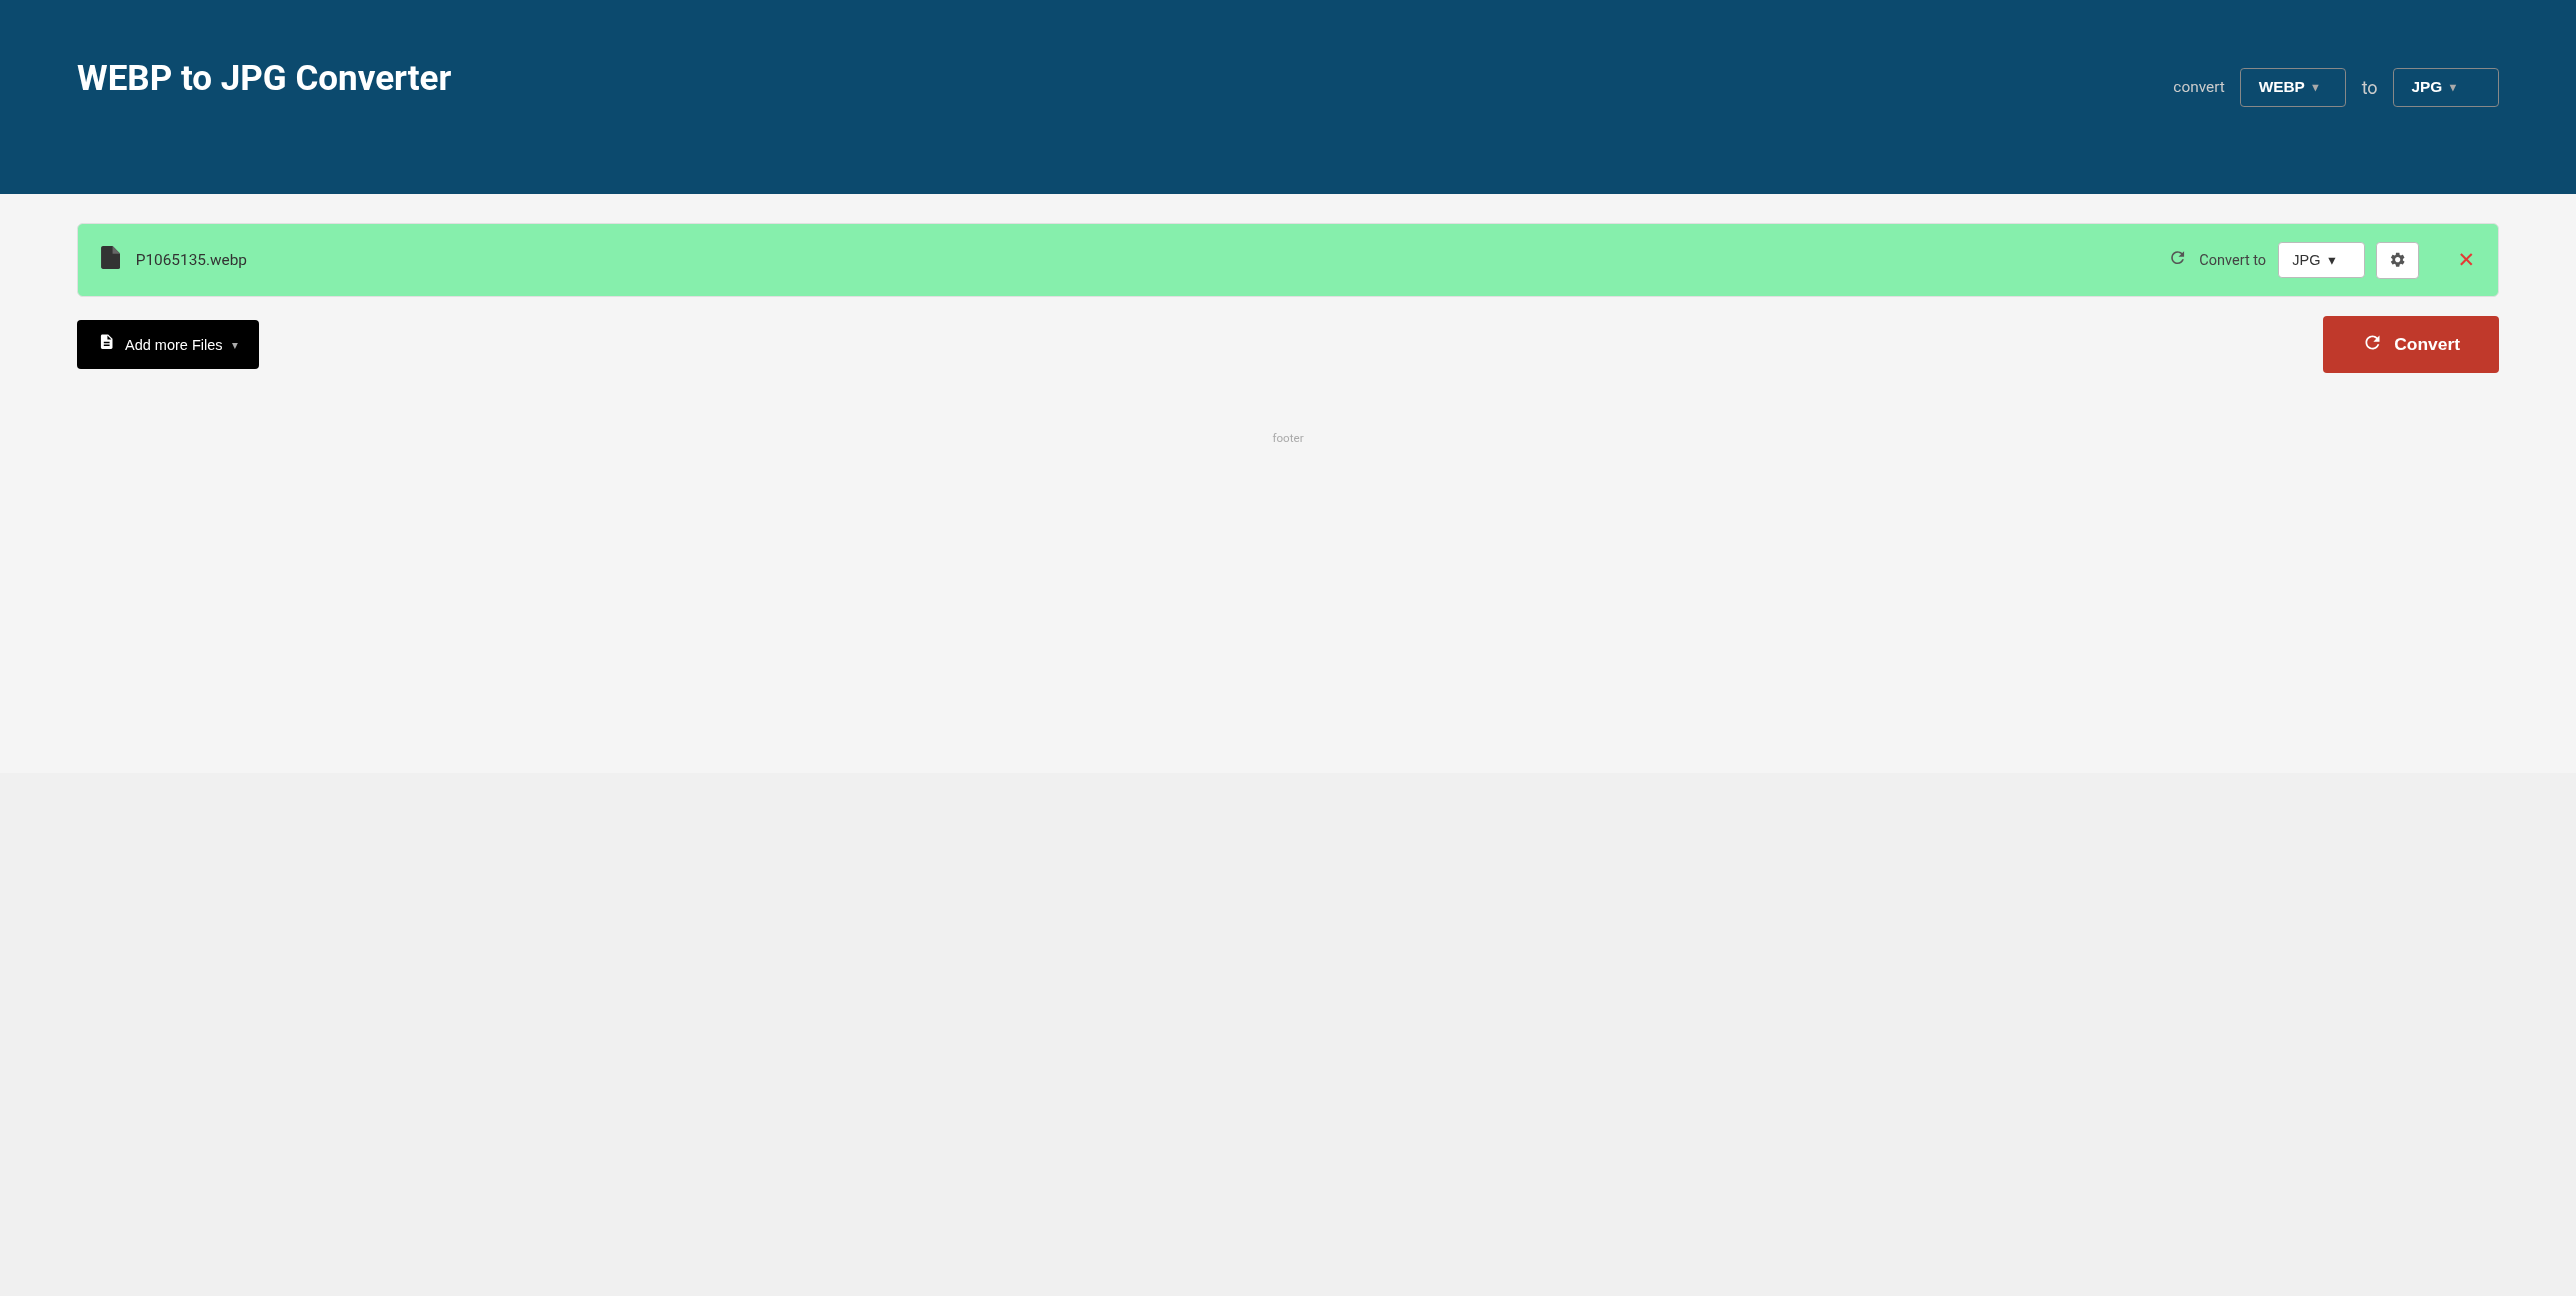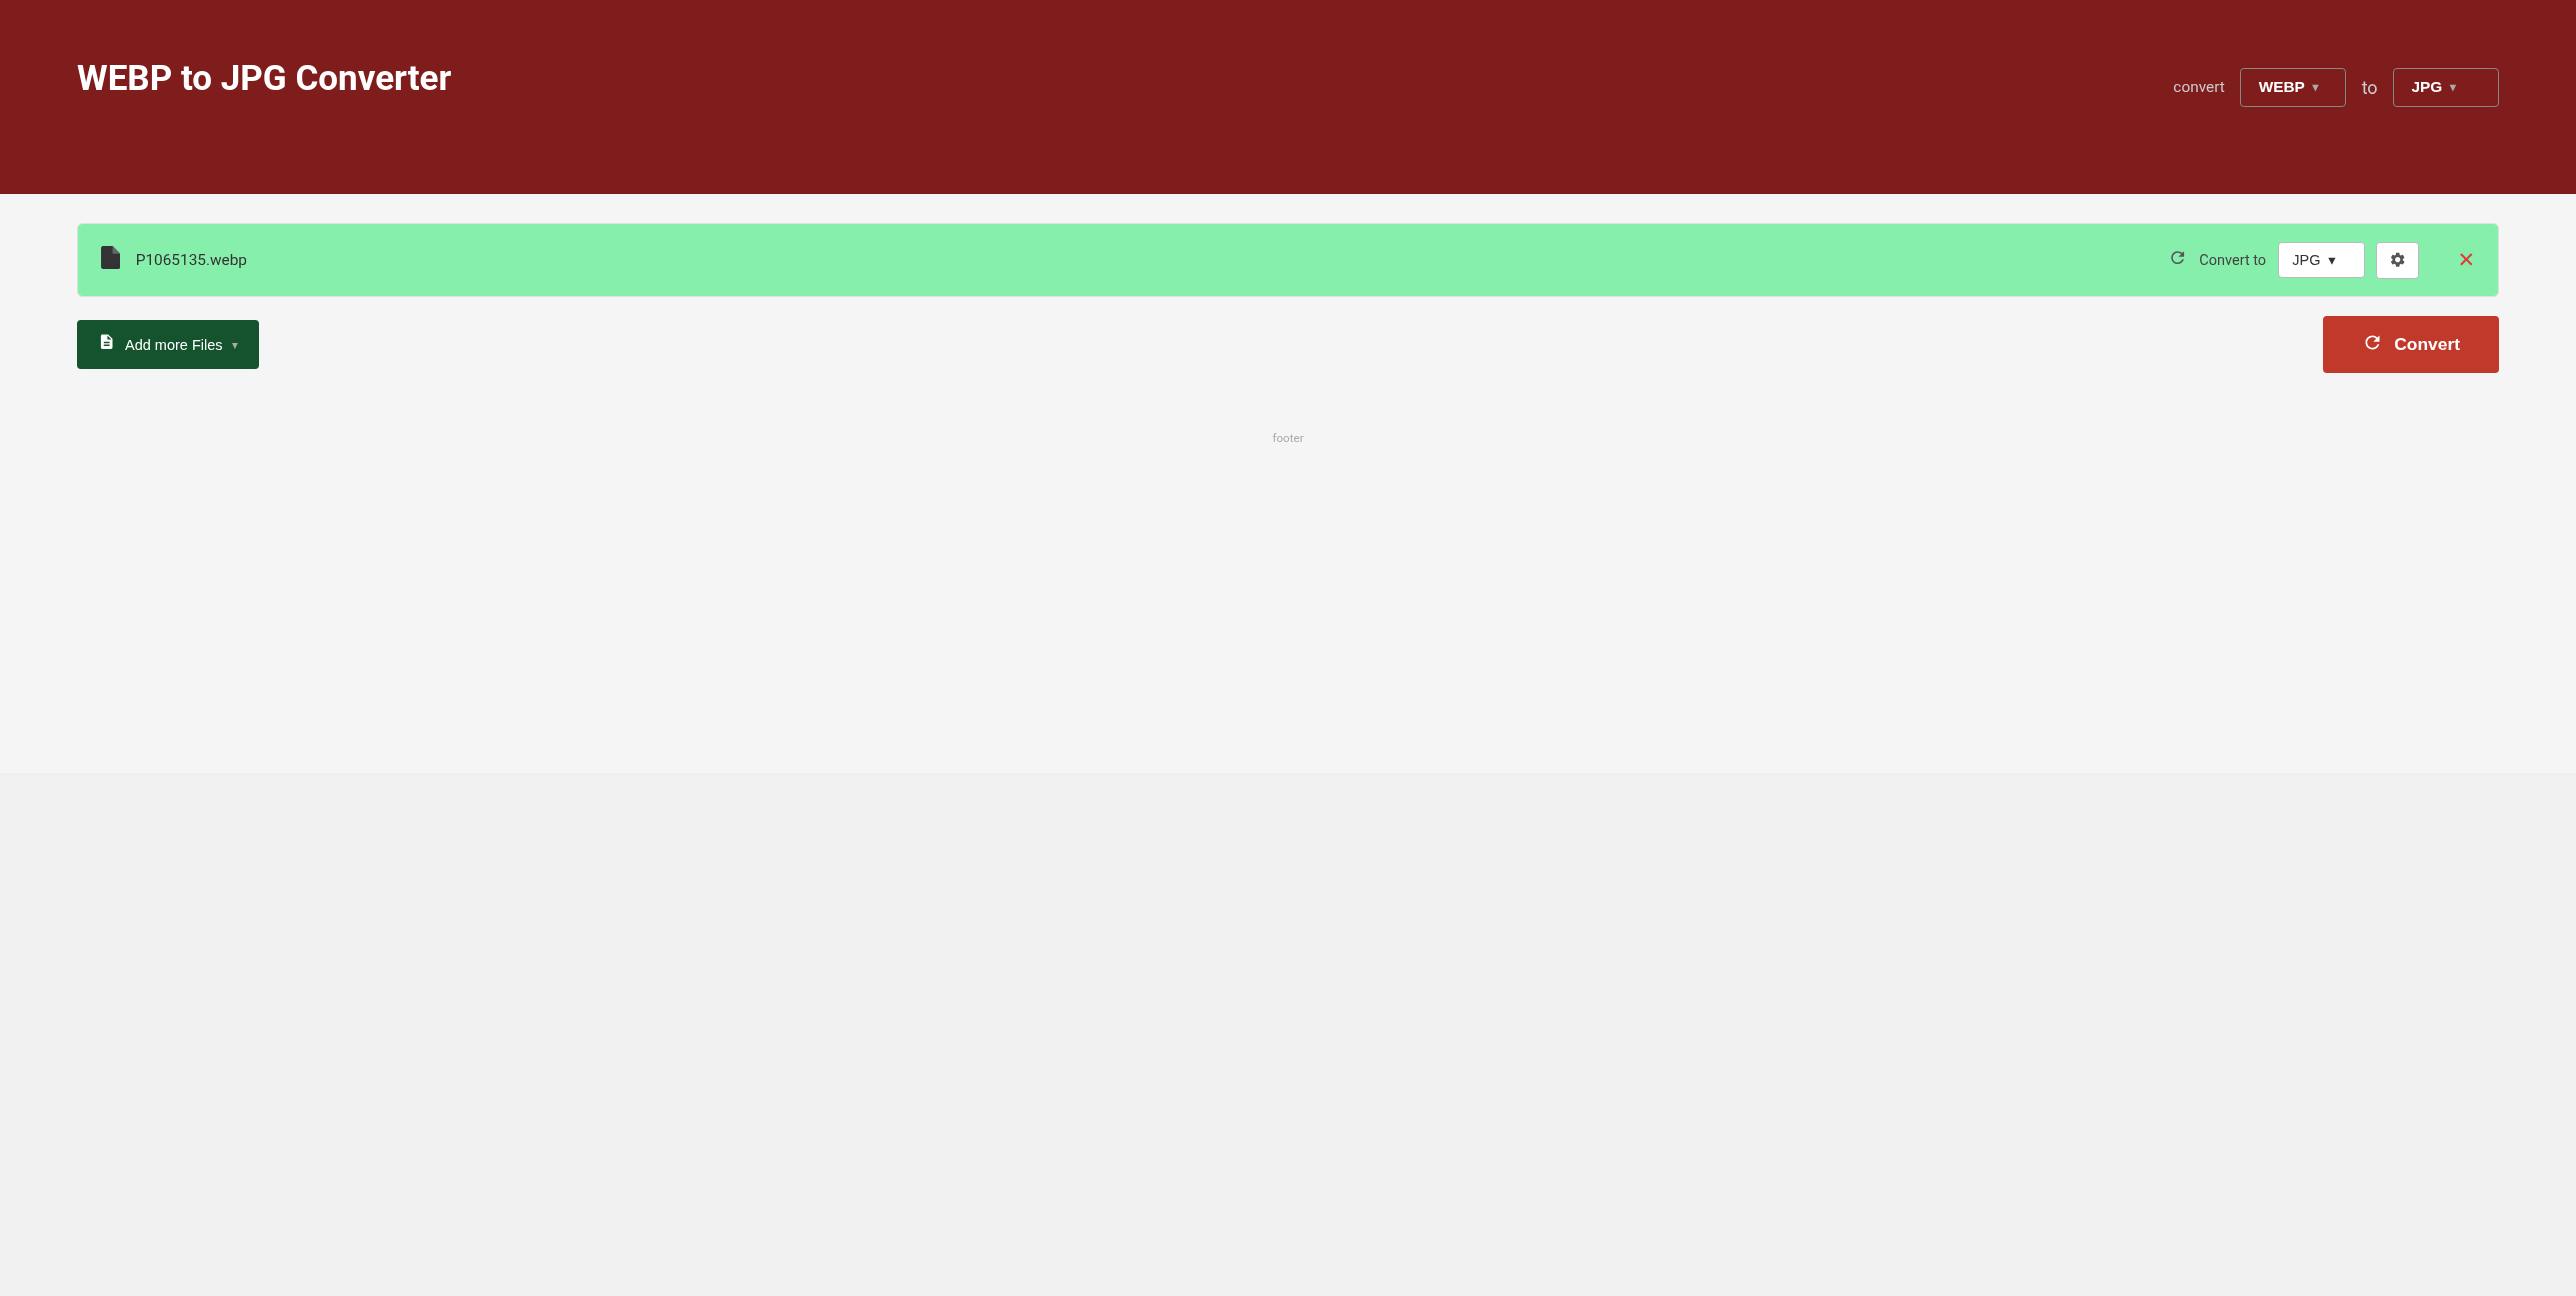--- a/index.html
+++ b/index.html
@@ -9,21 +9,21 @@
     }
 
     body {
       font-family: -apple-system, BlinkMacSystemFont, 'Segoe UI', Roboto, sans-serif;
       background: #f0f0f0;
       min-height: 100vh;
     }
 
     
     .header {
-      background: #7f1d1d;
+      background: #0c4a6e;
       padding: 58px 77px 77px 77px;
       display: flex;
       align-items: flex-start;
       justify-content: space-between;
     }
 
     .header-left {
       max-width: 55%;
     }
 
@@ -170,21 +170,21 @@
 
     
     .bottom-row {
       display: flex;
       align-items: center;
       justify-content: space-between;
       margin-top: 7.7px;
     }
 
     .add-files-btn {
-      background: #14532d;
+      background: #000000;
       color: #ffffff;
       border: none;
       border-radius: 3.9px;
       padding: 13.5px 21px;
       font-size: 14.5px;
       font-weight: 500;
       cursor: pointer;
       display: flex;
       align-items: center;
       gap: 9.6px;

